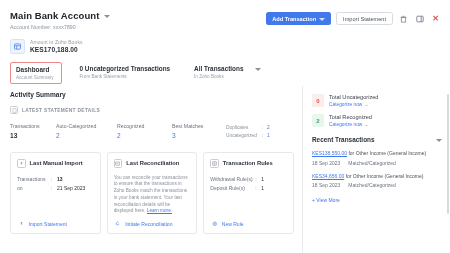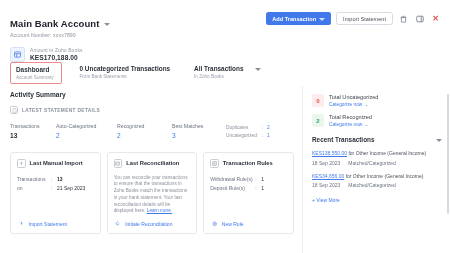--- a/index.html
+++ b/index.html
@@ -7,21 +7,21 @@
     width: 450px; height: 253px;
     background: #ffffff;
     font-family: "Liberation Sans", sans-serif;
     color: #2f3941;
     overflow: hidden;
   }
   .app { position: relative; width: 450px; height: 253px; display: flex; flex-direction: column; }
 
   
   .header { position: relative; padding: 10px 10px 0 10px; height: 62px; flex: none; }
-  .acct-title-row { display: flex; align-items: center; gap: 4px; margin-top: 8px; }
+  .acct-title-row { display: flex; align-items: center; gap: 4px; }
   .acct-title { font-size: 9.5px; font-weight: bold; color: #20242b; letter-spacing: .1px; }
   .caret-down { width: 0; height: 0; border-left: 3px solid transparent; border-right: 3px solid transparent; border-top: 3.5px solid #8a9099; margin-top: 2px; }
   .acct-num { font-size: 5.2px; color: #8b919b; margin-top: 2.5px; letter-spacing: .1px; }
 
   .amount-row { display: flex; align-items: center; gap: 5px; margin-top: 9px; }
   .amt-icon {
     width: 15px; height: 15px; border-radius: 2.5px;
     background: #eef4fd; border: .5px solid #d3e2f8;
     display: flex; align-items: center; justify-content: center; flex: none;
   }

